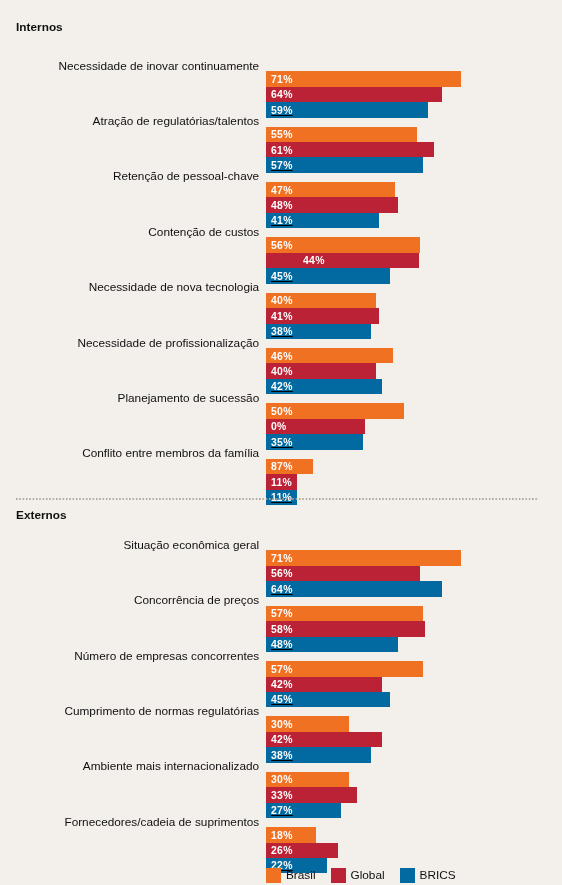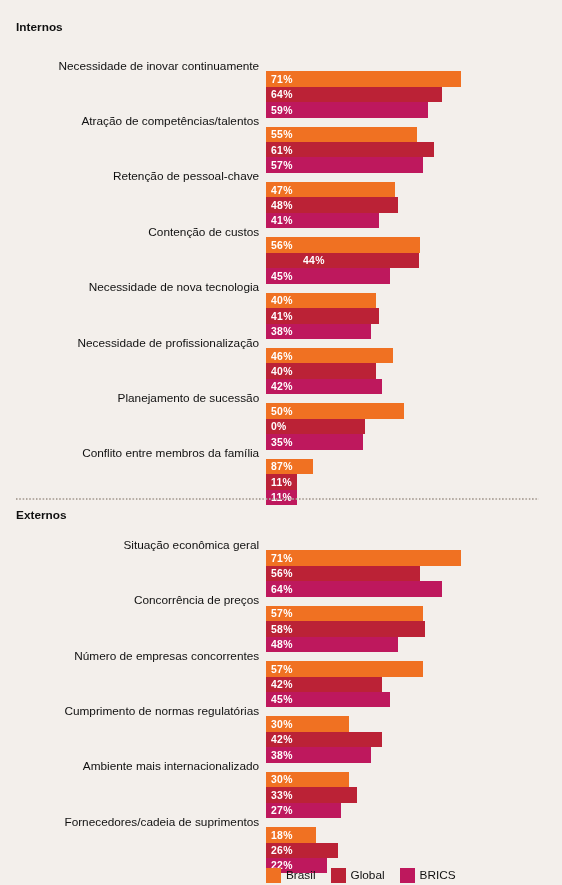--- a/index.html
+++ b/index.html
@@ -26,21 +26,21 @@
   .cat-label{
     position:absolute;left:0;width:259.2px;top:-0.7px;height:46.29px;
     display:flex;align-items:center;justify-content:flex-end;
     font-size:11.8px;color:#101010;white-space:nowrap;
   }
   .bar-set{position:absolute;left:266px;top:0;margin-top:28px;}
   .bar{height:15.43px;display:flex;align-items:center;}
   .bar .v{color:#fff;font-size:10.4px;font-weight:bold;margin-left:5px;letter-spacing:0.3px;position:relative;top:0.3px;}
   .b-brasil{background:#f07122;}
   .b-global{background:#bb2236;}
-  .b-brics{background:#be185d;}
+  .b-brics{background:#0369a1;text-decoration:underline;}
   .legend{position:absolute;left:266px;top:868px;display:flex;align-items:flex-start;}
   .legend-item{display:flex;align-items:flex-end;margin-right:15px;}
   .legend-swatch{width:15px;height:15px;flex:none;}
   .legend-label{font-size:11.8px;line-height:15px;color:#101010;margin-left:5px;}
 </style>
 </head>
 <body>
 
 <div class="chart">
 
@@ -54,21 +54,21 @@
           </div>
       <div class="bar b-global" style="width: 175.7px;">
             <span class="v">64%</span>
           </div>
       <div class="bar b-brics" style="width: 162.1px;">
             <span class="v">59%</span>
           </div>
     </div>
   </div>
   <div class="group" style="top:98.65px">
-    <div class="cat-label">Atração de competências/talentos</div>
+    <div class="cat-label">Atração de regulatórias/talentos</div>
     <div class="bar-set">
       <div class="bar b-brasil" style="width: 151.1px;">
             <span class="v">55%</span>
           </div>
       <div class="bar b-global" style="width: 167.5px;">
             <span class="v">61%</span>
           </div>
       <div class="bar b-brics" style="width: 156.6px;">
             <span class="v">57%</span>
           </div>

